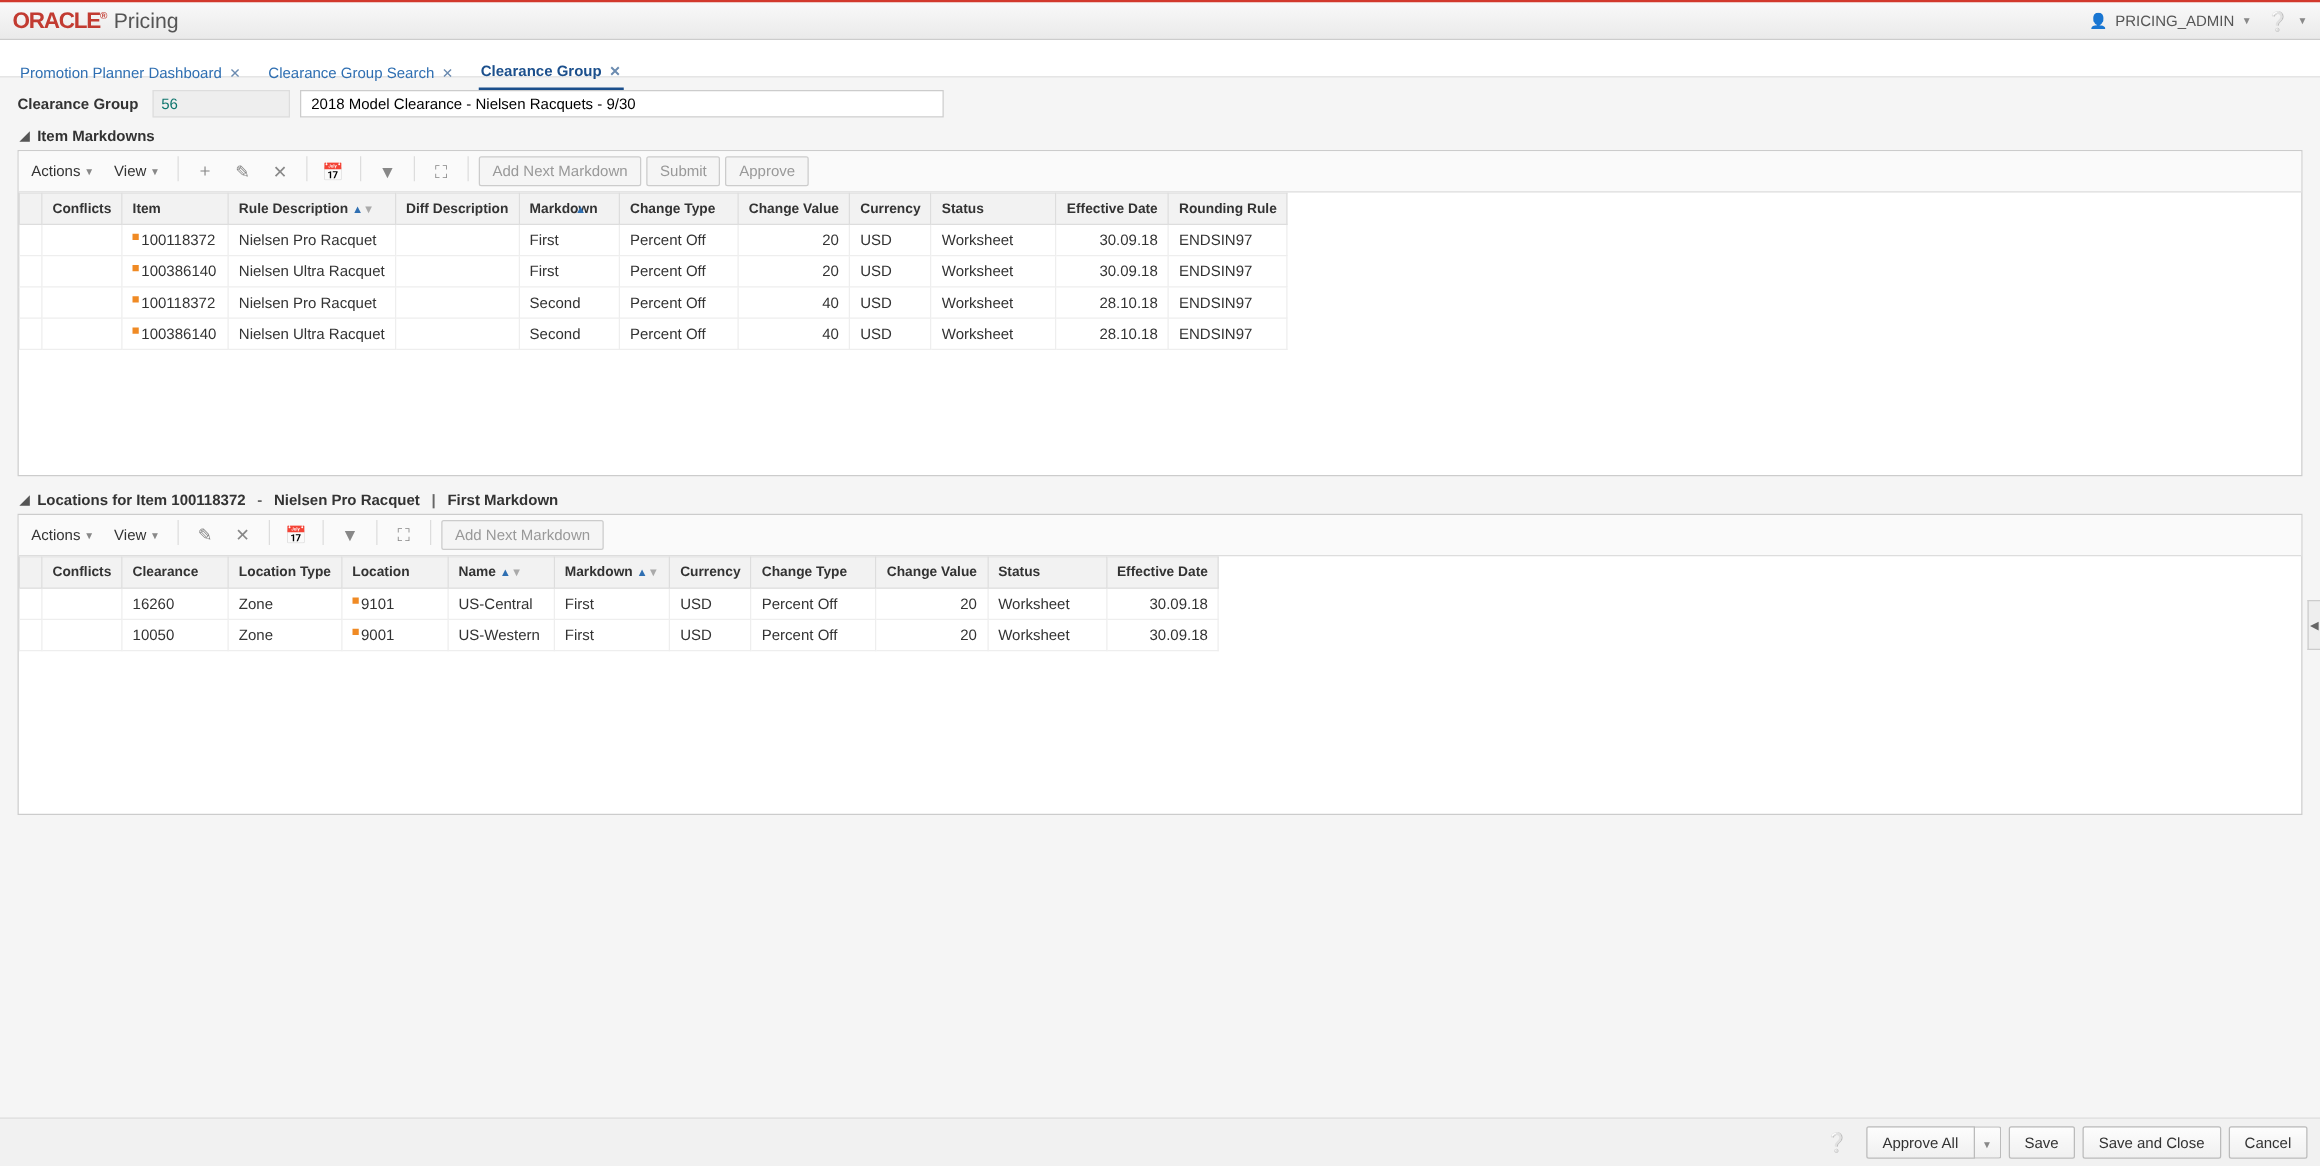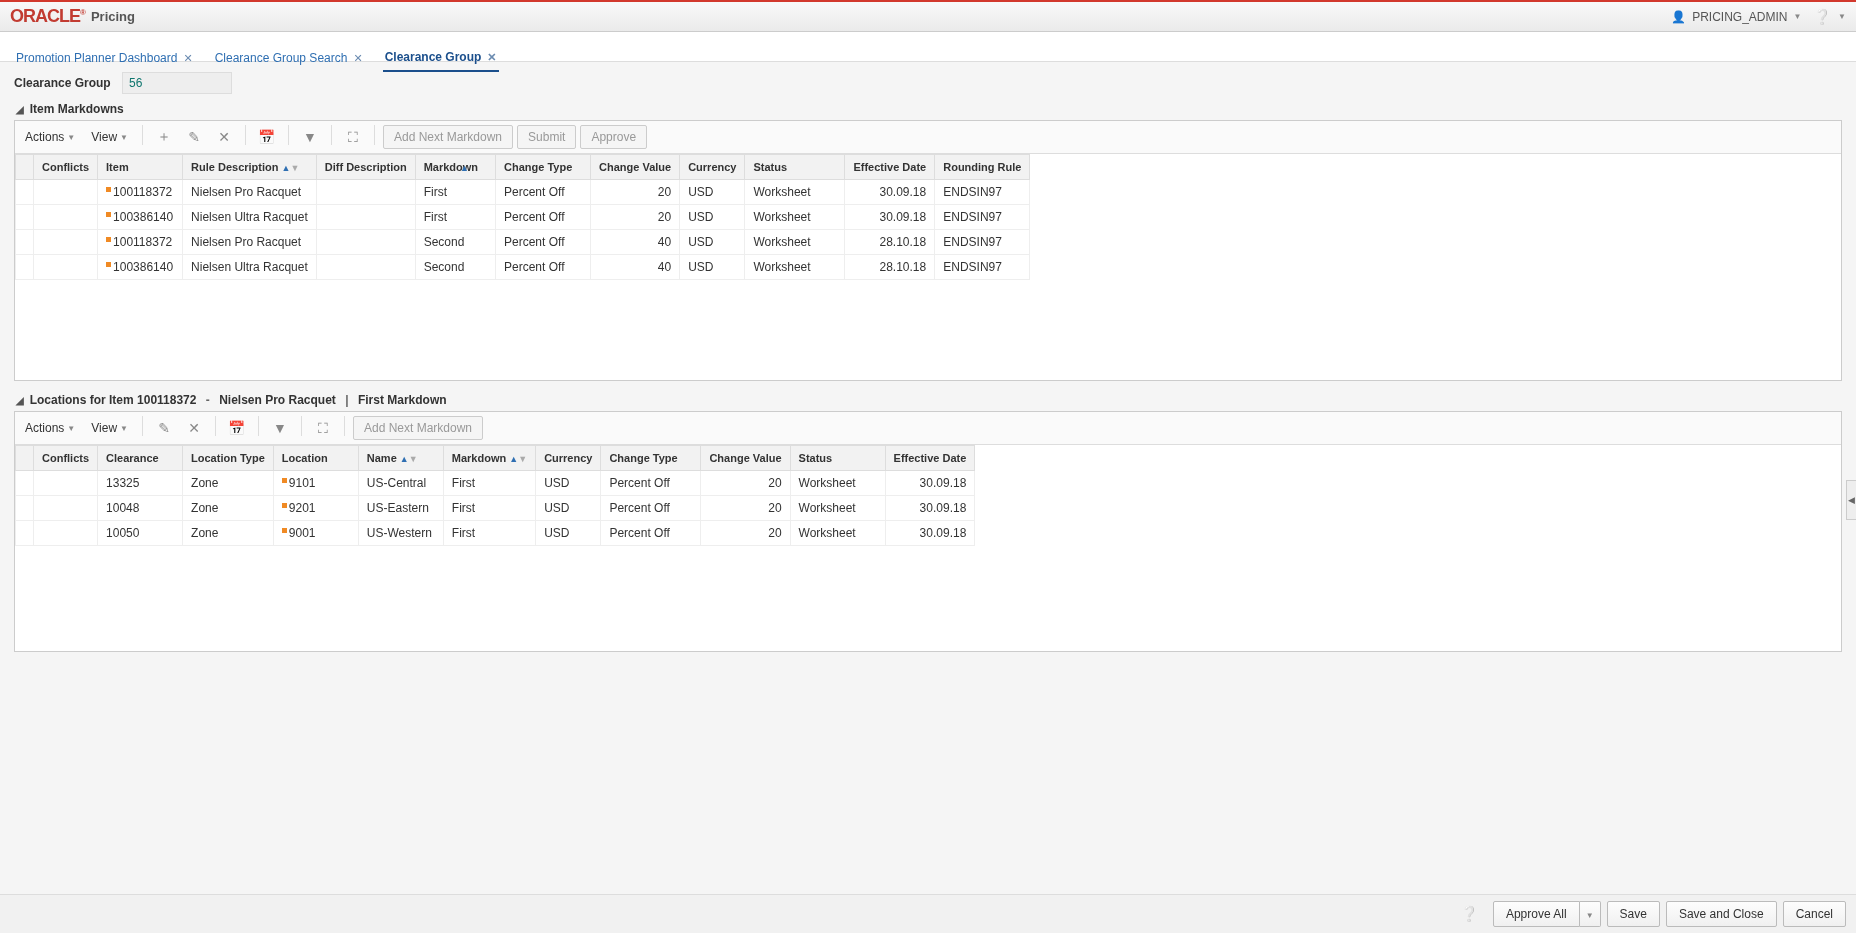--- a/index.html
+++ b/index.html
@@ -25,21 +25,21 @@
 }
 .brand { display: flex; align-items: center; gap: 6px; }
 .oracle-logo {
   font-family: Arial, sans-serif;
   font-weight: bold;
   color: #c23b31;
   font-size: 18px;
   letter-spacing: -1px;
 }
 .reg { font-size: 8px; color: #c23b31; vertical-align: super; }
-.app-title { font-size: 13px; color: #555; font-weight: 700; }
+.app-title { font-size: 17px; color: #555; font-weight: 400; }
 .user-area { display: flex; align-items: center; gap: 6px; color: #555; font-size: 12px; }
 .user-area .icon { color: #777; }
 .tabs-row {
   background: #fff;
   border-bottom: 1px solid #ddd;
   padding: 0 14px;
   display: flex;
   gap: 18px;
   height: 30px;
   align-items: center;
@@ -159,20 +159,21 @@
   <div class="tab active">
     <span>Clearance Group</span>
     <span class="close-x">✕</span>
   </div>
 </div>
 
 <div class="content">
   <div class="form-row">
     <span class="form-label">Clearance Group</span>
     <input class="form-field-small" readonly="" value="56" style="">
+    <input class="form-field-large" value="2018 Model Clearance - Nielsen Racquets - 9/30" style="">
   </div>
 
   <div class="section-header">
     <span class="tri">◢</span>
     <span>Item Markdowns</span>
   </div>
 
   <div class="panel items">
     <div class="toolbar">
       <button class="menu-btn">
@@ -327,38 +328,24 @@
             <th style="width:100px">Change Type</th>
             <th class="right" style="width:55px">Change Value</th>
             <th style="width:95px">Status</th>
             <th class="right" style="width:80px">Effective Date</th>
           </tr>
         </thead>
         <tbody id="locs-tbody">
             <tr>
               <td class="narrow-col"></td>
               <td></td>
-              <td>13325</td>
+              <td>16260</td>
               <td>Zone</td>
               <td><span class="orange-dot"></span>9101</td>
               <td>US-Central</td>
-              <td>First</td>
-              <td>USD</td>
-              <td>Percent Off</td>
-              <td class="right">20</td>
-              <td>Worksheet</td>
-              <td class="right">30.09.18</td>
-            </tr>
-            <tr>
-              <td class="narrow-col"></td>
-              <td></td>
-              <td>10048</td>
-              <td>Zone</td>
-              <td><span class="orange-dot"></span>9201</td>
-              <td>US-Eastern</td>
               <td>First</td>
               <td>USD</td>
               <td>Percent Off</td>
               <td class="right">20</td>
               <td>Worksheet</td>
               <td class="right">30.09.18</td>
             </tr>
             <tr>
               <td class="narrow-col"></td>
               <td></td>

